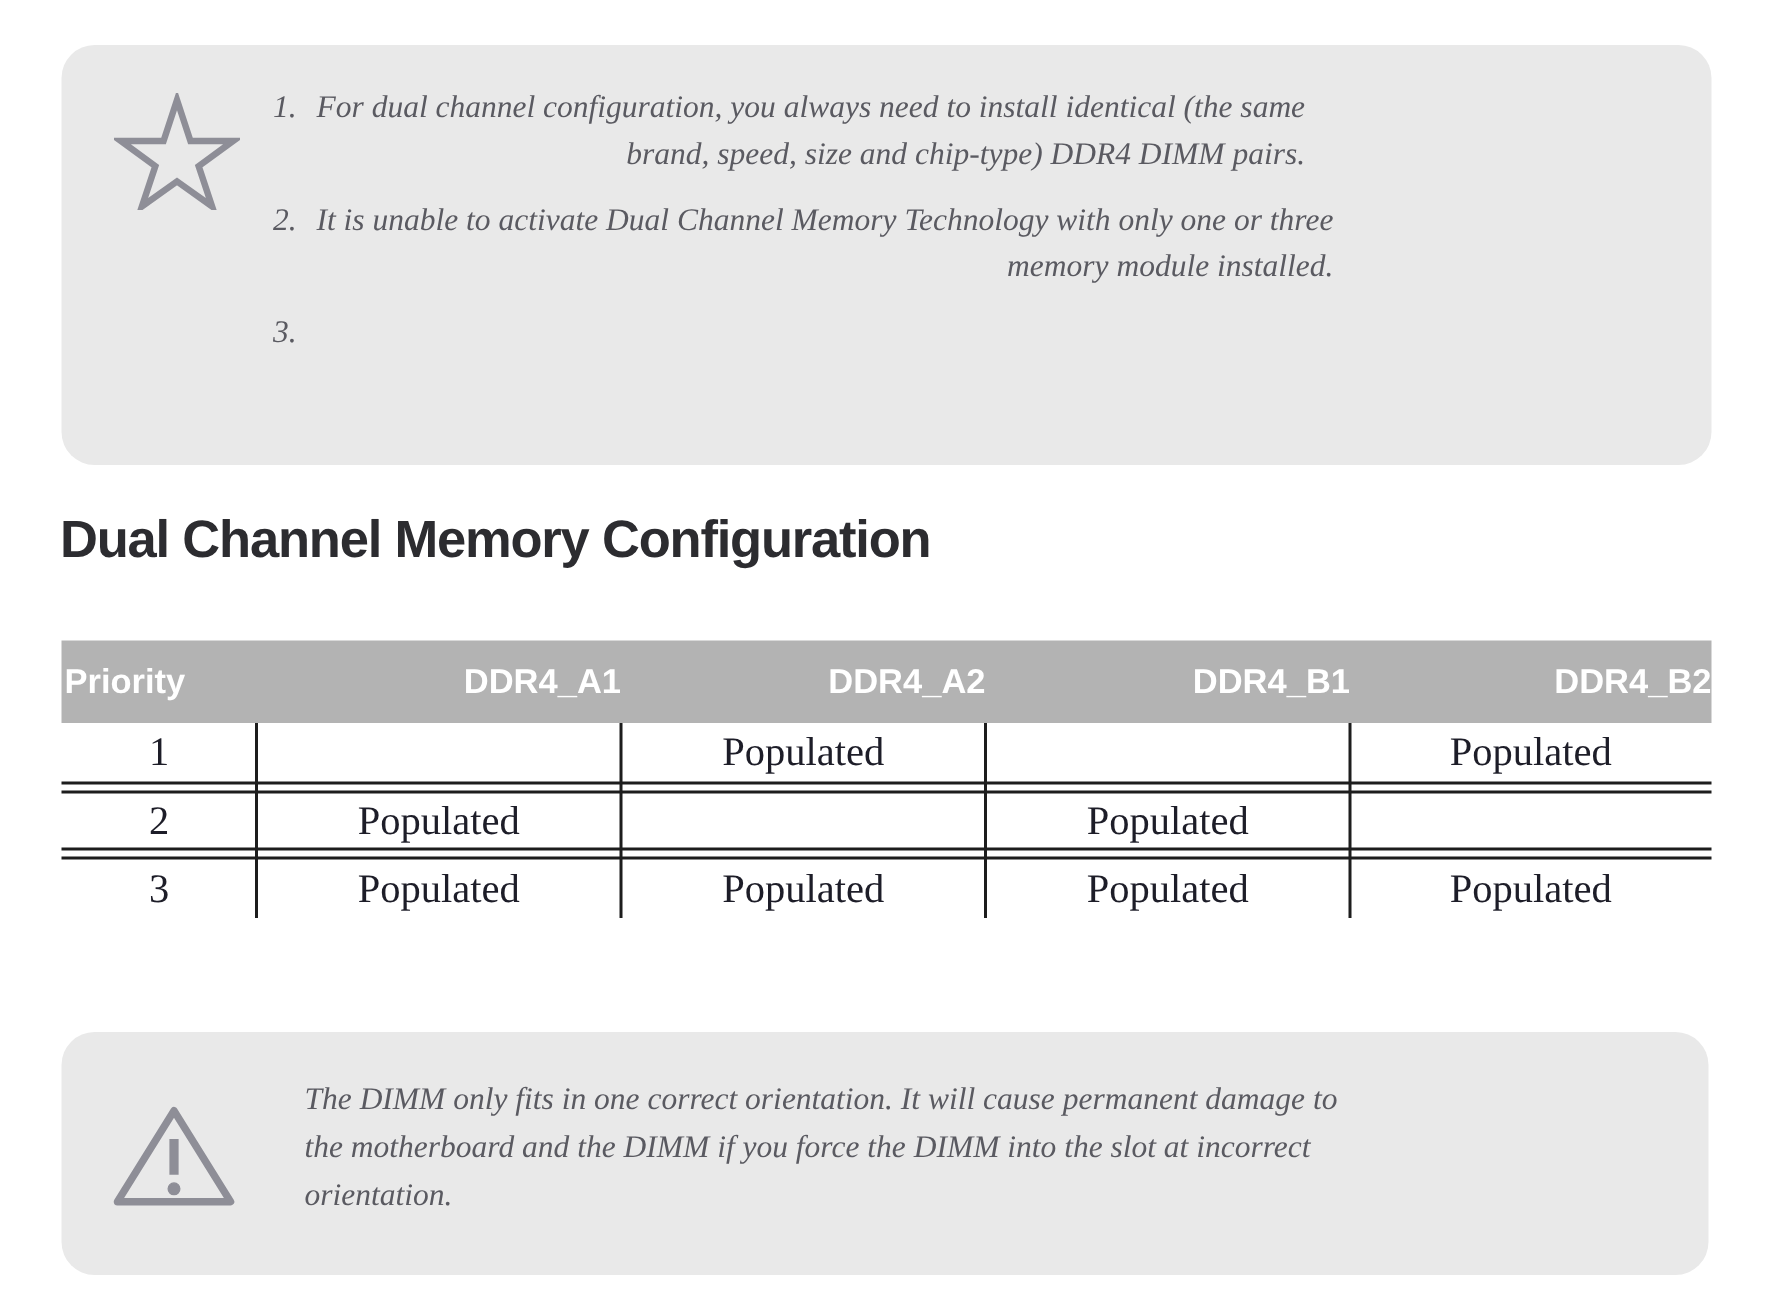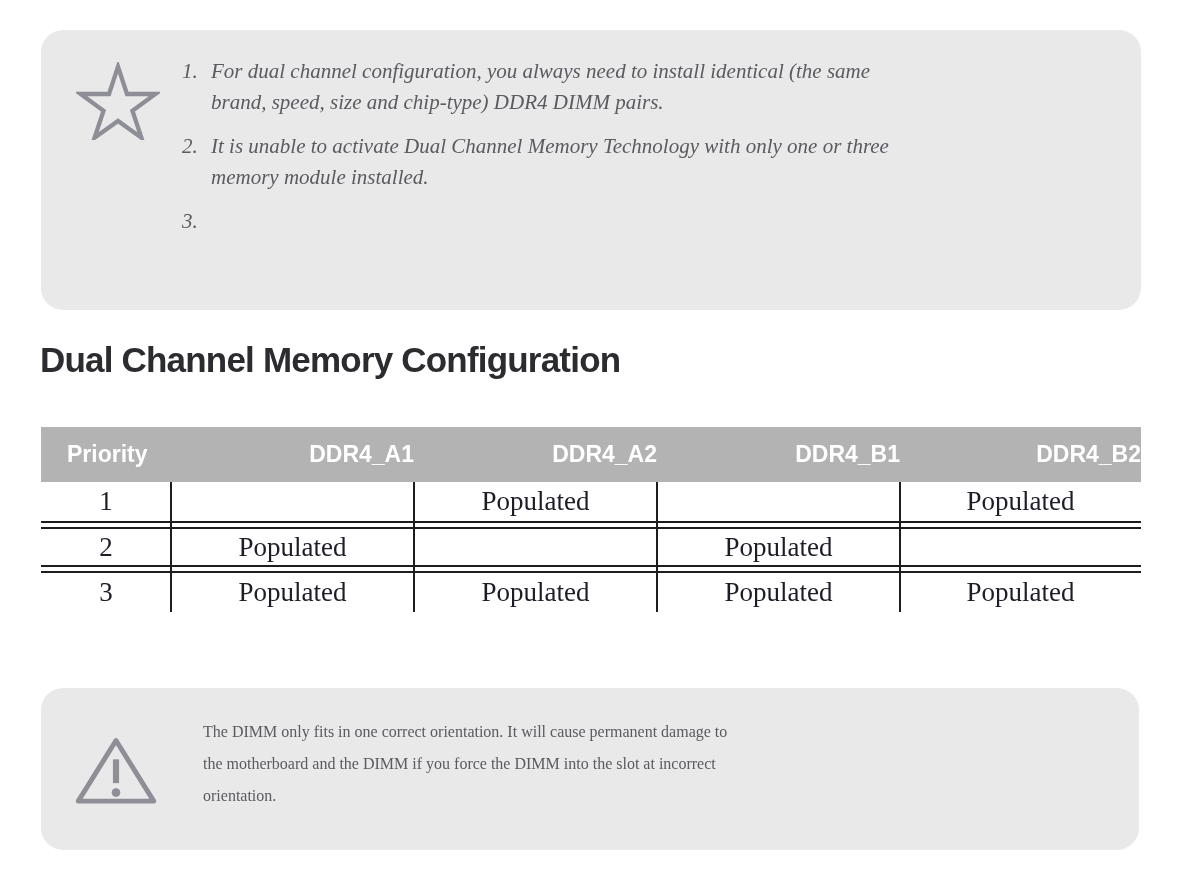--- a/index.html
+++ b/index.html
@@ -24,40 +24,40 @@
   .warn-box{left:41px;top:688px;width:1098px;height:162px;}
 
   .box-icon{position:absolute;}
   .star-icon{left:35px;top:32px;width:84px;height:78px;}
   .warn-icon{left:34px;top:45px;width:82px;height:74px;}
 
   .note-list{position:absolute;left:141px;top:26px;width:880px;
              font-style:italic;font-size:21px;line-height:31px;color:var(--note-text);}
   .note-item{display:flex;margin-bottom:13px;}
   .note-item .num{width:29px;flex:none;}
-  .note-item .txt{white-space:pre-line;}
+  .note-item .txt{white-space:pre-line;text-align:right;}
 
   .warn-text{position:absolute;left:162px;top:28px;width:850px;
-             font-size:16px;line-height:32px;color:var(--note-text);
+             font-style:italic;font-size:21px;line-height:32px;color:var(--note-text);
              white-space:pre-line;}
 
   
   .heading{position:absolute;left:40px;top:338px;
            font-family:"Liberation Sans","DejaVu Sans",sans-serif;
            font-size:35px;font-weight:700;letter-spacing:-0.8px;
            line-height:44px;color:var(--heading-text);}
 
   
   .memtable{position:absolute;left:41px;top:427px;width:1100px;}
   .thead{display:grid;grid-template-columns:130px 243px 243px 243px 241px;
          height:55px;background:var(--th-bg);align-items:center;
          font-family:"Liberation Sans","DejaVu Sans",sans-serif;
          font-weight:bold;font-size:23px;color:var(--th-text);}
   .thead .th{text-align:right;}
-  .thead .th.first{text-align:left;padding-left:26px;}
+  .thead .th.first{text-align:left;padding-left:2px;}
   .tbody{position:relative;height:130px;}
   .vline{position:absolute;top:0;height:130px;width:2px;background:var(--line);}
   .vline.v1{left:129px;} .vline.v2{left:372px;} .vline.v3{left:615px;} .vline.v4{left:858px;}
   .trow{display:grid;grid-template-columns:130px 243px 243px 243px 241px;
         align-items:center;font-size:27px;color:var(--td-text);}
   .trow .cell{text-align:center;line-height:1;}
   .r1{height:39px;} .r2{height:36px;} .r3{height:39px;}
   .hdiv{height:8px;border-top:2px solid var(--line);border-bottom:2px solid var(--line);}
 </style>
 </head>

